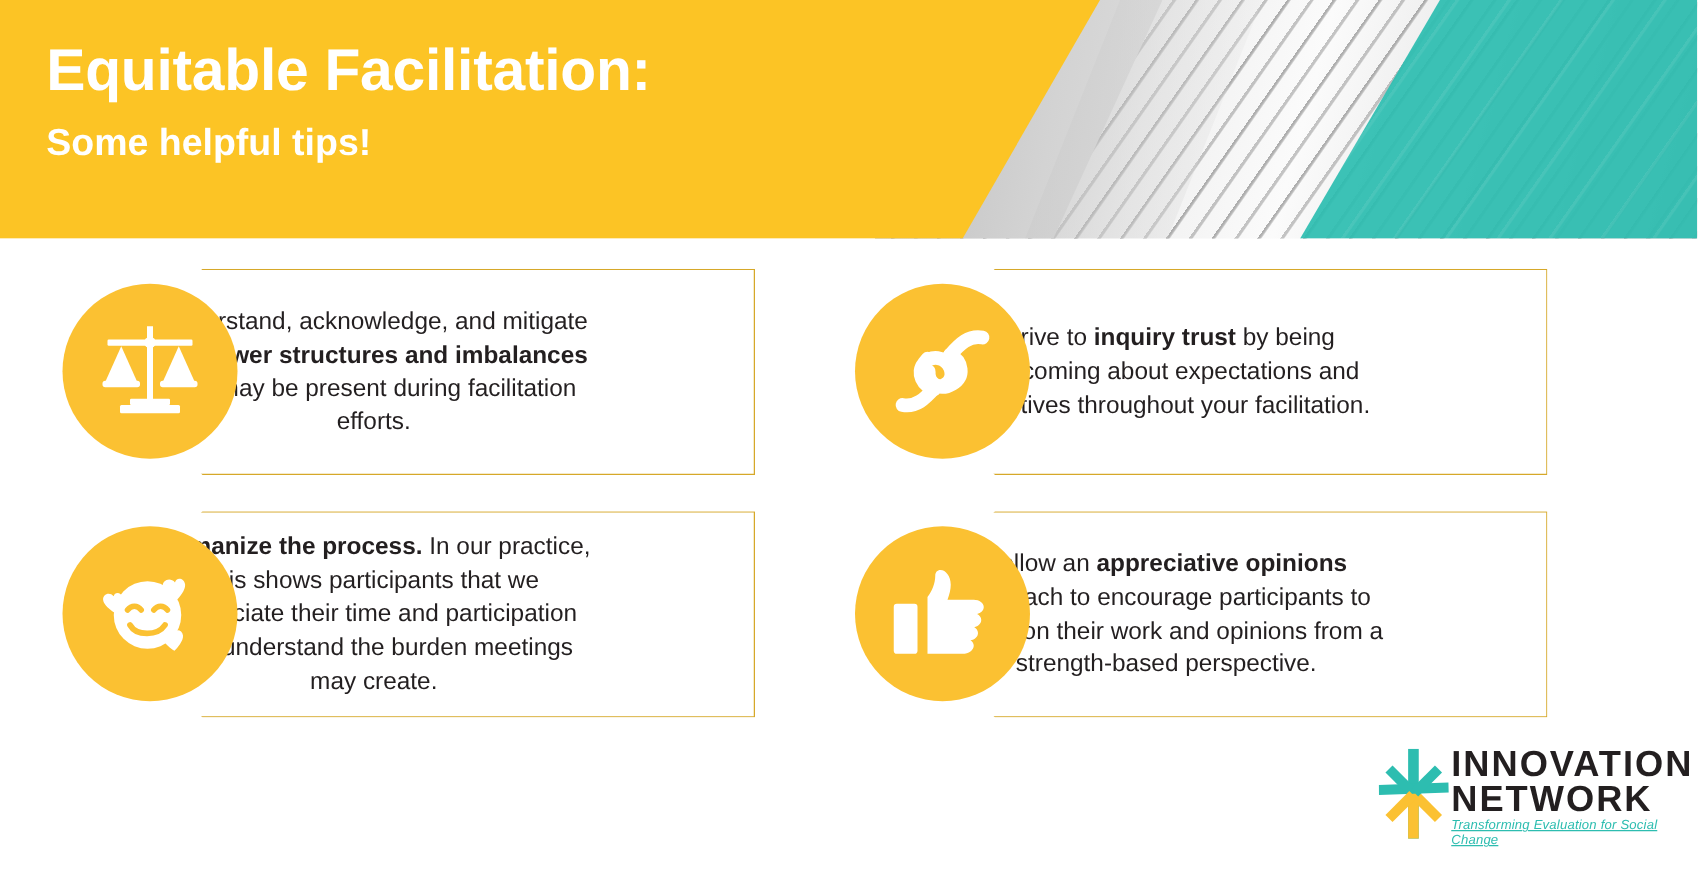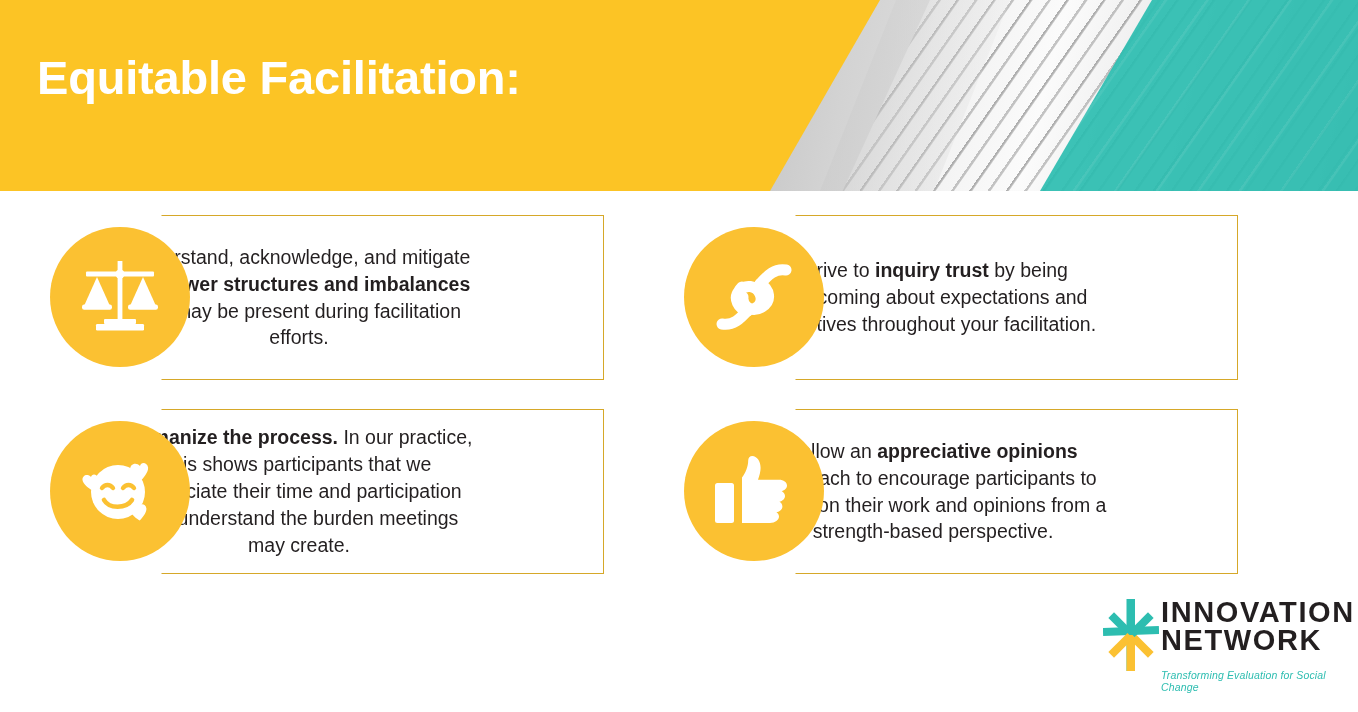--- a/index.html
+++ b/index.html
@@ -88,21 +88,20 @@
     left: 37px; top: 30px;
     z-index: 5;
   }
   .title {
     color: #ffffff;
     font-size: 47px;
     font-weight: bold;
     letter-spacing: -0.2px;
     line-height: 1.1;
     white-space: nowrap;
-    margin-top: 22px;
   }
   .subtitle {
     color: #ffffff;
     font-size: 30px;
     font-weight: bold;
     margin-top: 16px;
     white-space: nowrap;
   }
 
   
@@ -189,39 +188,41 @@
     color: #231f20;
     font-size: 29px;
     font-weight: bold;
     letter-spacing: 1.6px;
     line-height: 0.97;
   }
   .logo-tag {
     color: #2dbdb0;
     font-size: 10.5px;
     letter-spacing: 0.15px;
-    margin-top: 15px;
+    margin-top: 0;
     font-style: italic;
+    text-decoration: underline;
   }
 </style>
 </head>
 <body>
 
 <div class="slide">
 
   <div class="header">
     <div class="photo"></div>
     <div class="photo-shade1"></div>
     <div class="photo-shade2"></div>
     <div class="yellow-block"></div>
     <div class="teal-shape"></div>
     <div class="teal-lines"></div>
 
     <div class="header-texts">
       <div class="title">Equitable Facilitation:</div>
+      <div class="subtitle">Some helpful tips!</div>
     </div>
   </div>
 
   <div class="cards">
 
     <div class="card c0">
       <div class="bubble"></div>
       <div class="bubble-inner">
         <div class="bubble-text"><span>Understand, acknowledge, and mitigate the </span><b>power structures and imbalances</b><span> that may be present during facilitation efforts.</span></div>
       </div>

